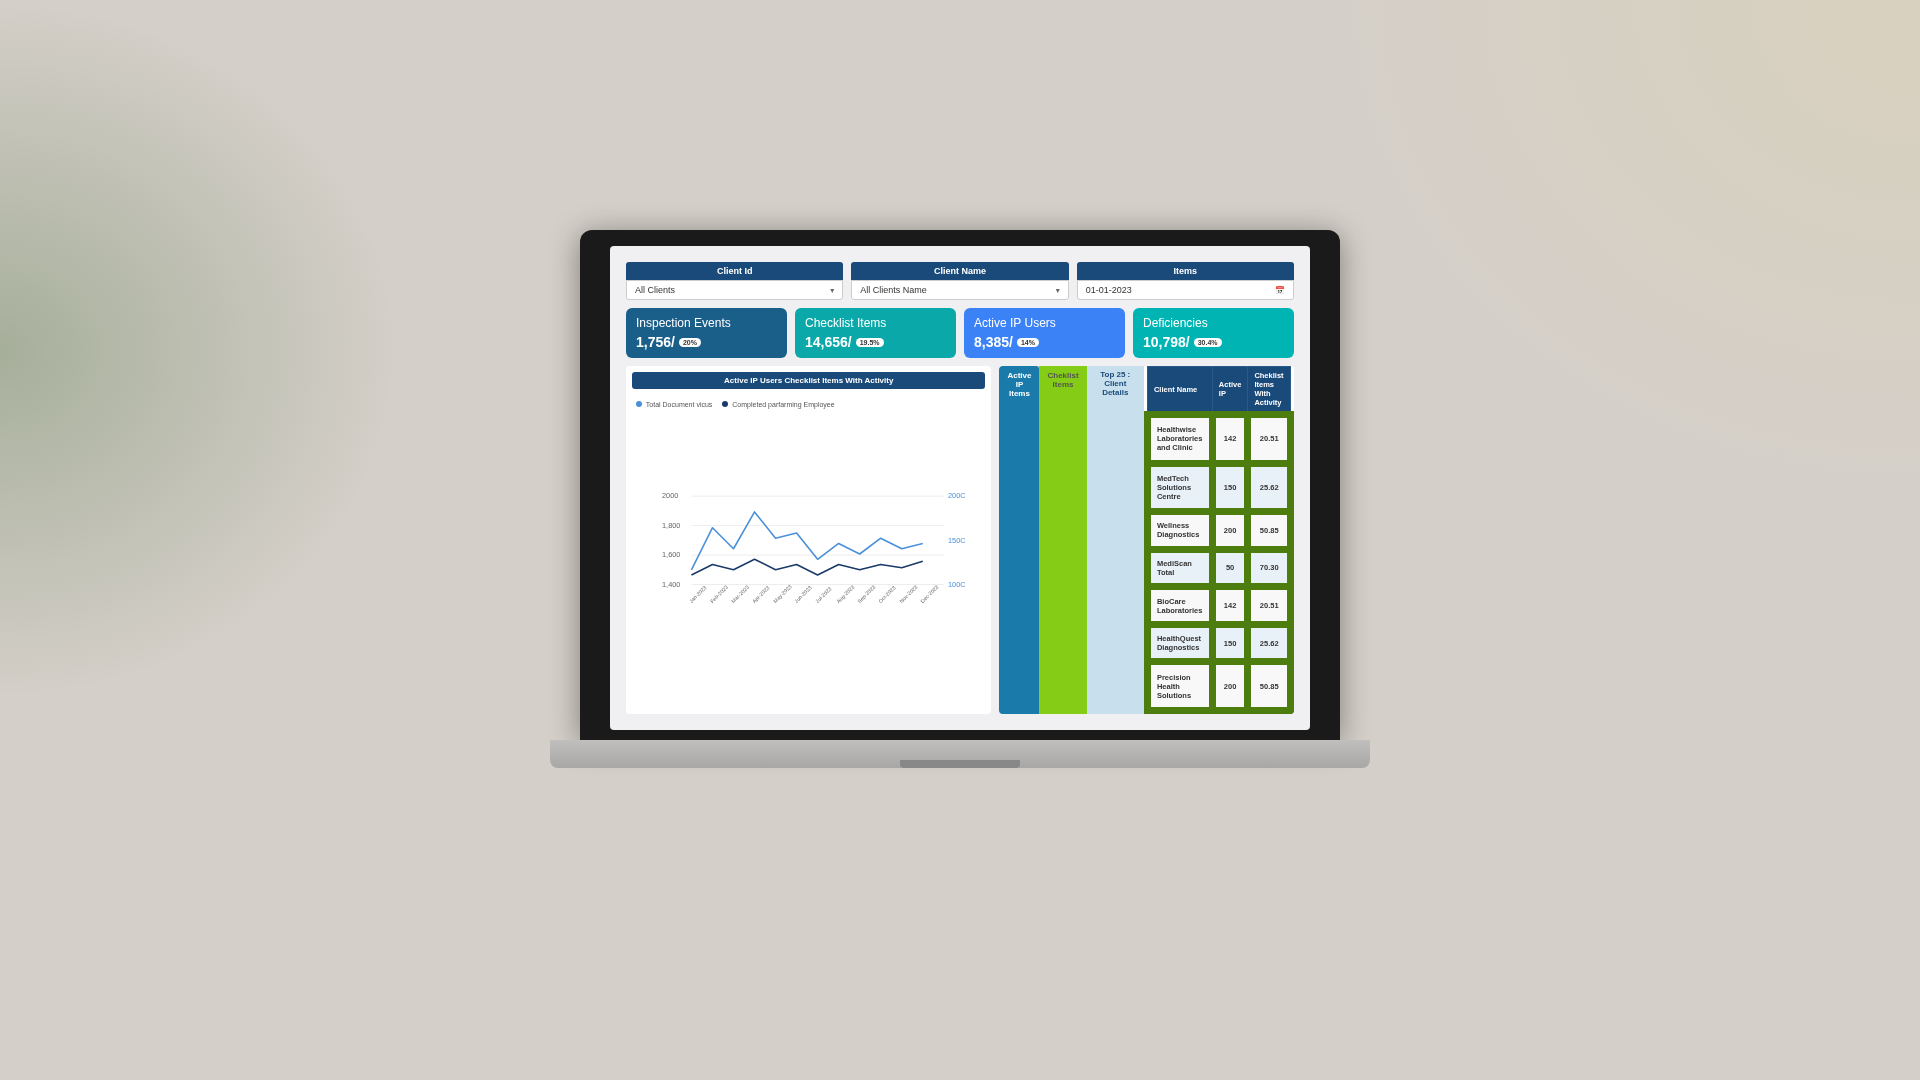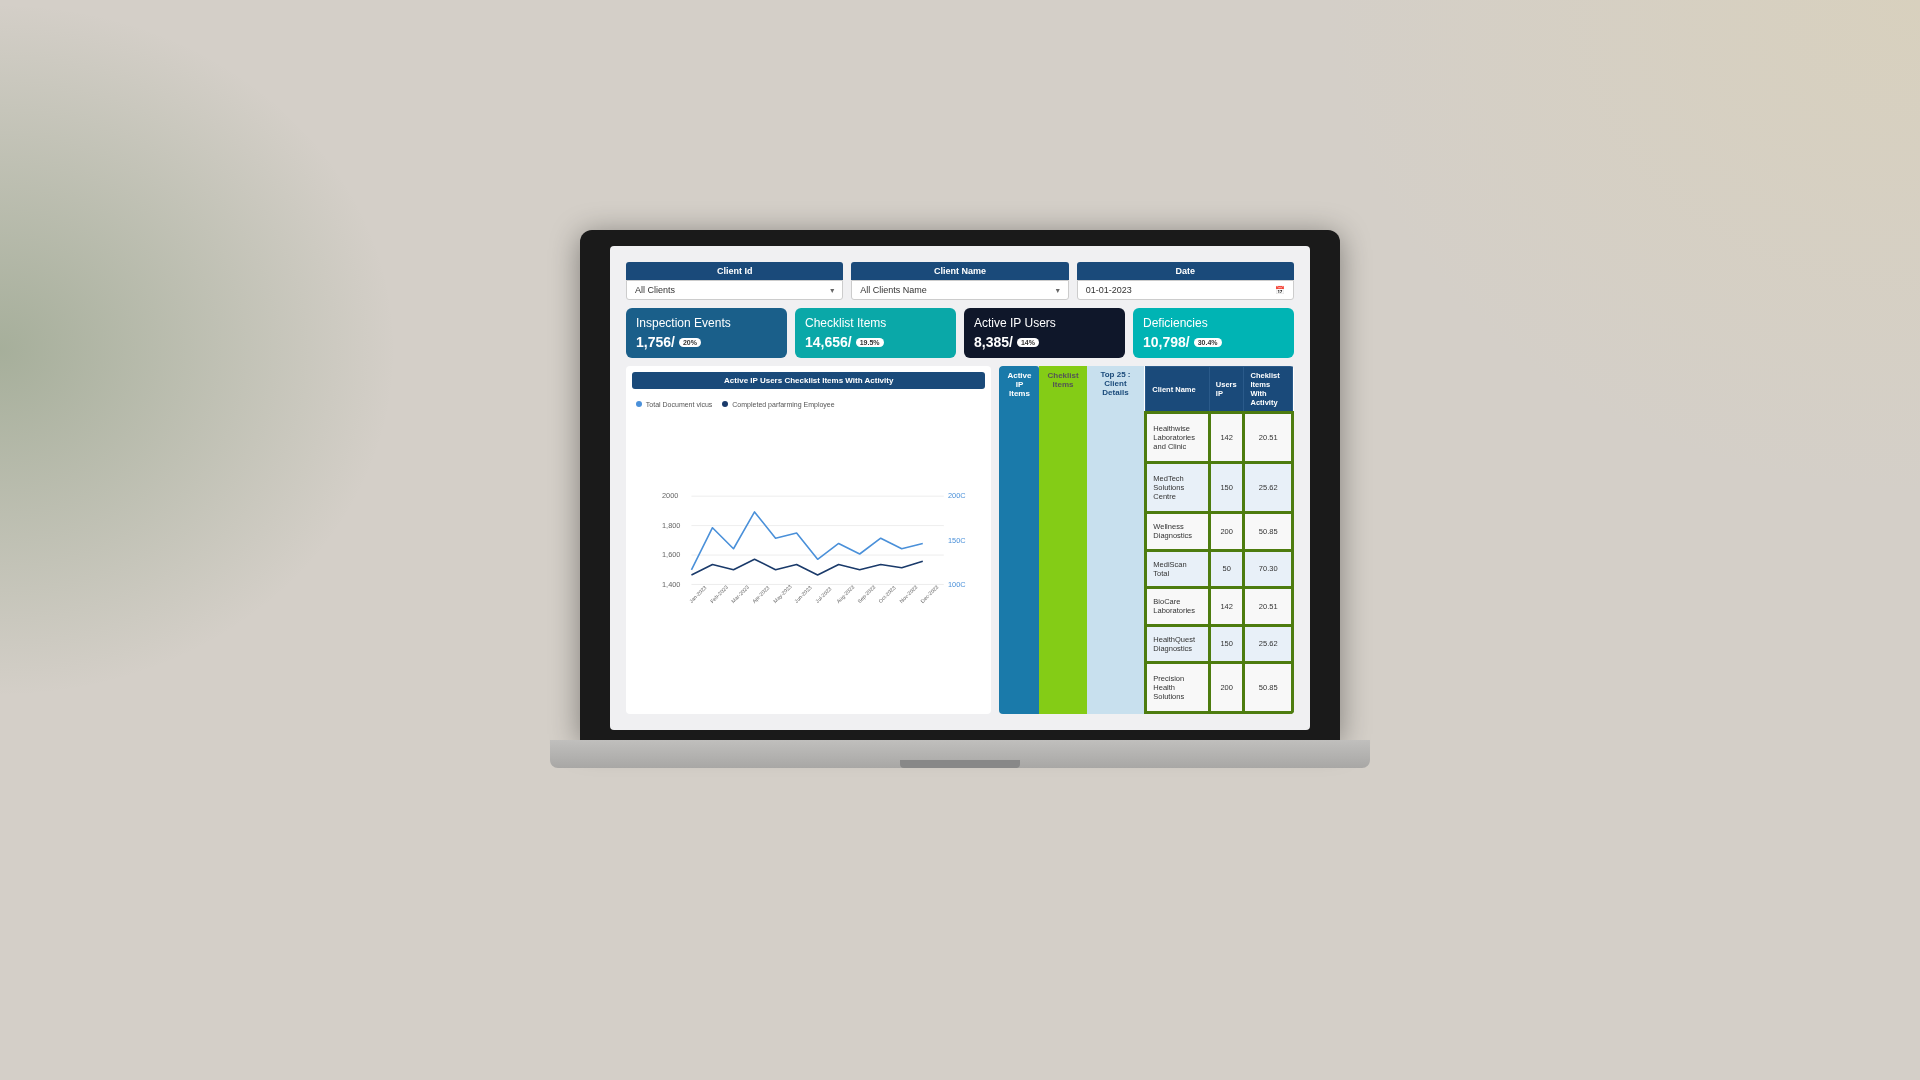--- a/index.html
+++ b/index.html
@@ -117,21 +117,21 @@
 
     .metric-card {
       flex: 1;
       border-radius: 6px;
       padding: 8px 10px;
       color: white;
     }
 
     .metric-card.blue { background: #1a5f8a; }
     .metric-card.teal { background: #0aa8a8; }
-    .metric-card.medium-blue { background: #0f172a; }
+    .metric-card.medium-blue { background: #3b82f6; }
     .metric-card.cyan { background: #00b4b4; }
 
     .metric-title {
       font-size: 12px;
       font-weight: normal;
       margin-bottom: 4px;
     }
 
     .metric-value-row {
       display: flex;
@@ -264,22 +264,23 @@
       text-align: left;
       font-weight: bold;
       border: 1px solid #2a5a8a;
     }
 
     tbody tr:nth-child(odd) { background: #f8f8f8; }
     tbody tr:nth-child(even) { background: #e8f0f8; }
 
     tbody td {
       padding: 3px 6px;
-      border: 3px solid #4d7c0f;
+      border: 7px solid #4d7c0f;
       color: #333;
+      font-weight: bold;
     }
 
     
     .chart-svg {
       width: 100%;
       height: 100%;
     }
 
     
     .bg-left-plant {
@@ -322,21 +323,21 @@
             </div>
           </div>
           <div class="filter-group">
             <div class="filter-label">Client Name</div>
             <div class="filter-select">
               <span>All Clients Name</span>
               <span class="chevron">▾</span>
             </div>
           </div>
           <div class="filter-group">
-            <div class="filter-label">Date</div>
+            <div class="filter-label">Items</div>
             <div class="filter-select">
               <span>01-01-2023</span>
               <span class="chevron">📅</span>
             </div>
           </div>
         </div>
 
         <div class="metrics-row">
 
           <div class="metric-card blue">
@@ -426,21 +427,21 @@
           <div class="table-panel">
             <div class="table-tabs">
               <div class="table-tab active">Active IP Items</div>
               <div class="table-tab">Cheklist Items</div>
             </div>
             <div class="table-subtitle">Top 25 : Client Details</div>
             <table>
               <thead>
                 <tr>
                   <th>Client Name</th>
-                  <th>Users IP</th>
+                  <th>Active IP</th>
                   <th>Cheklist Items With Activity</th>
                 </tr>
               </thead>
               <tbody id="table-body">
               <tr>
     <td>Healthwise Laboratories and Clinic</td>
     <td style="text-align:center">142</td>
     <td style="text-align:center">20.51</td>
   </tr>
                   <tr>

